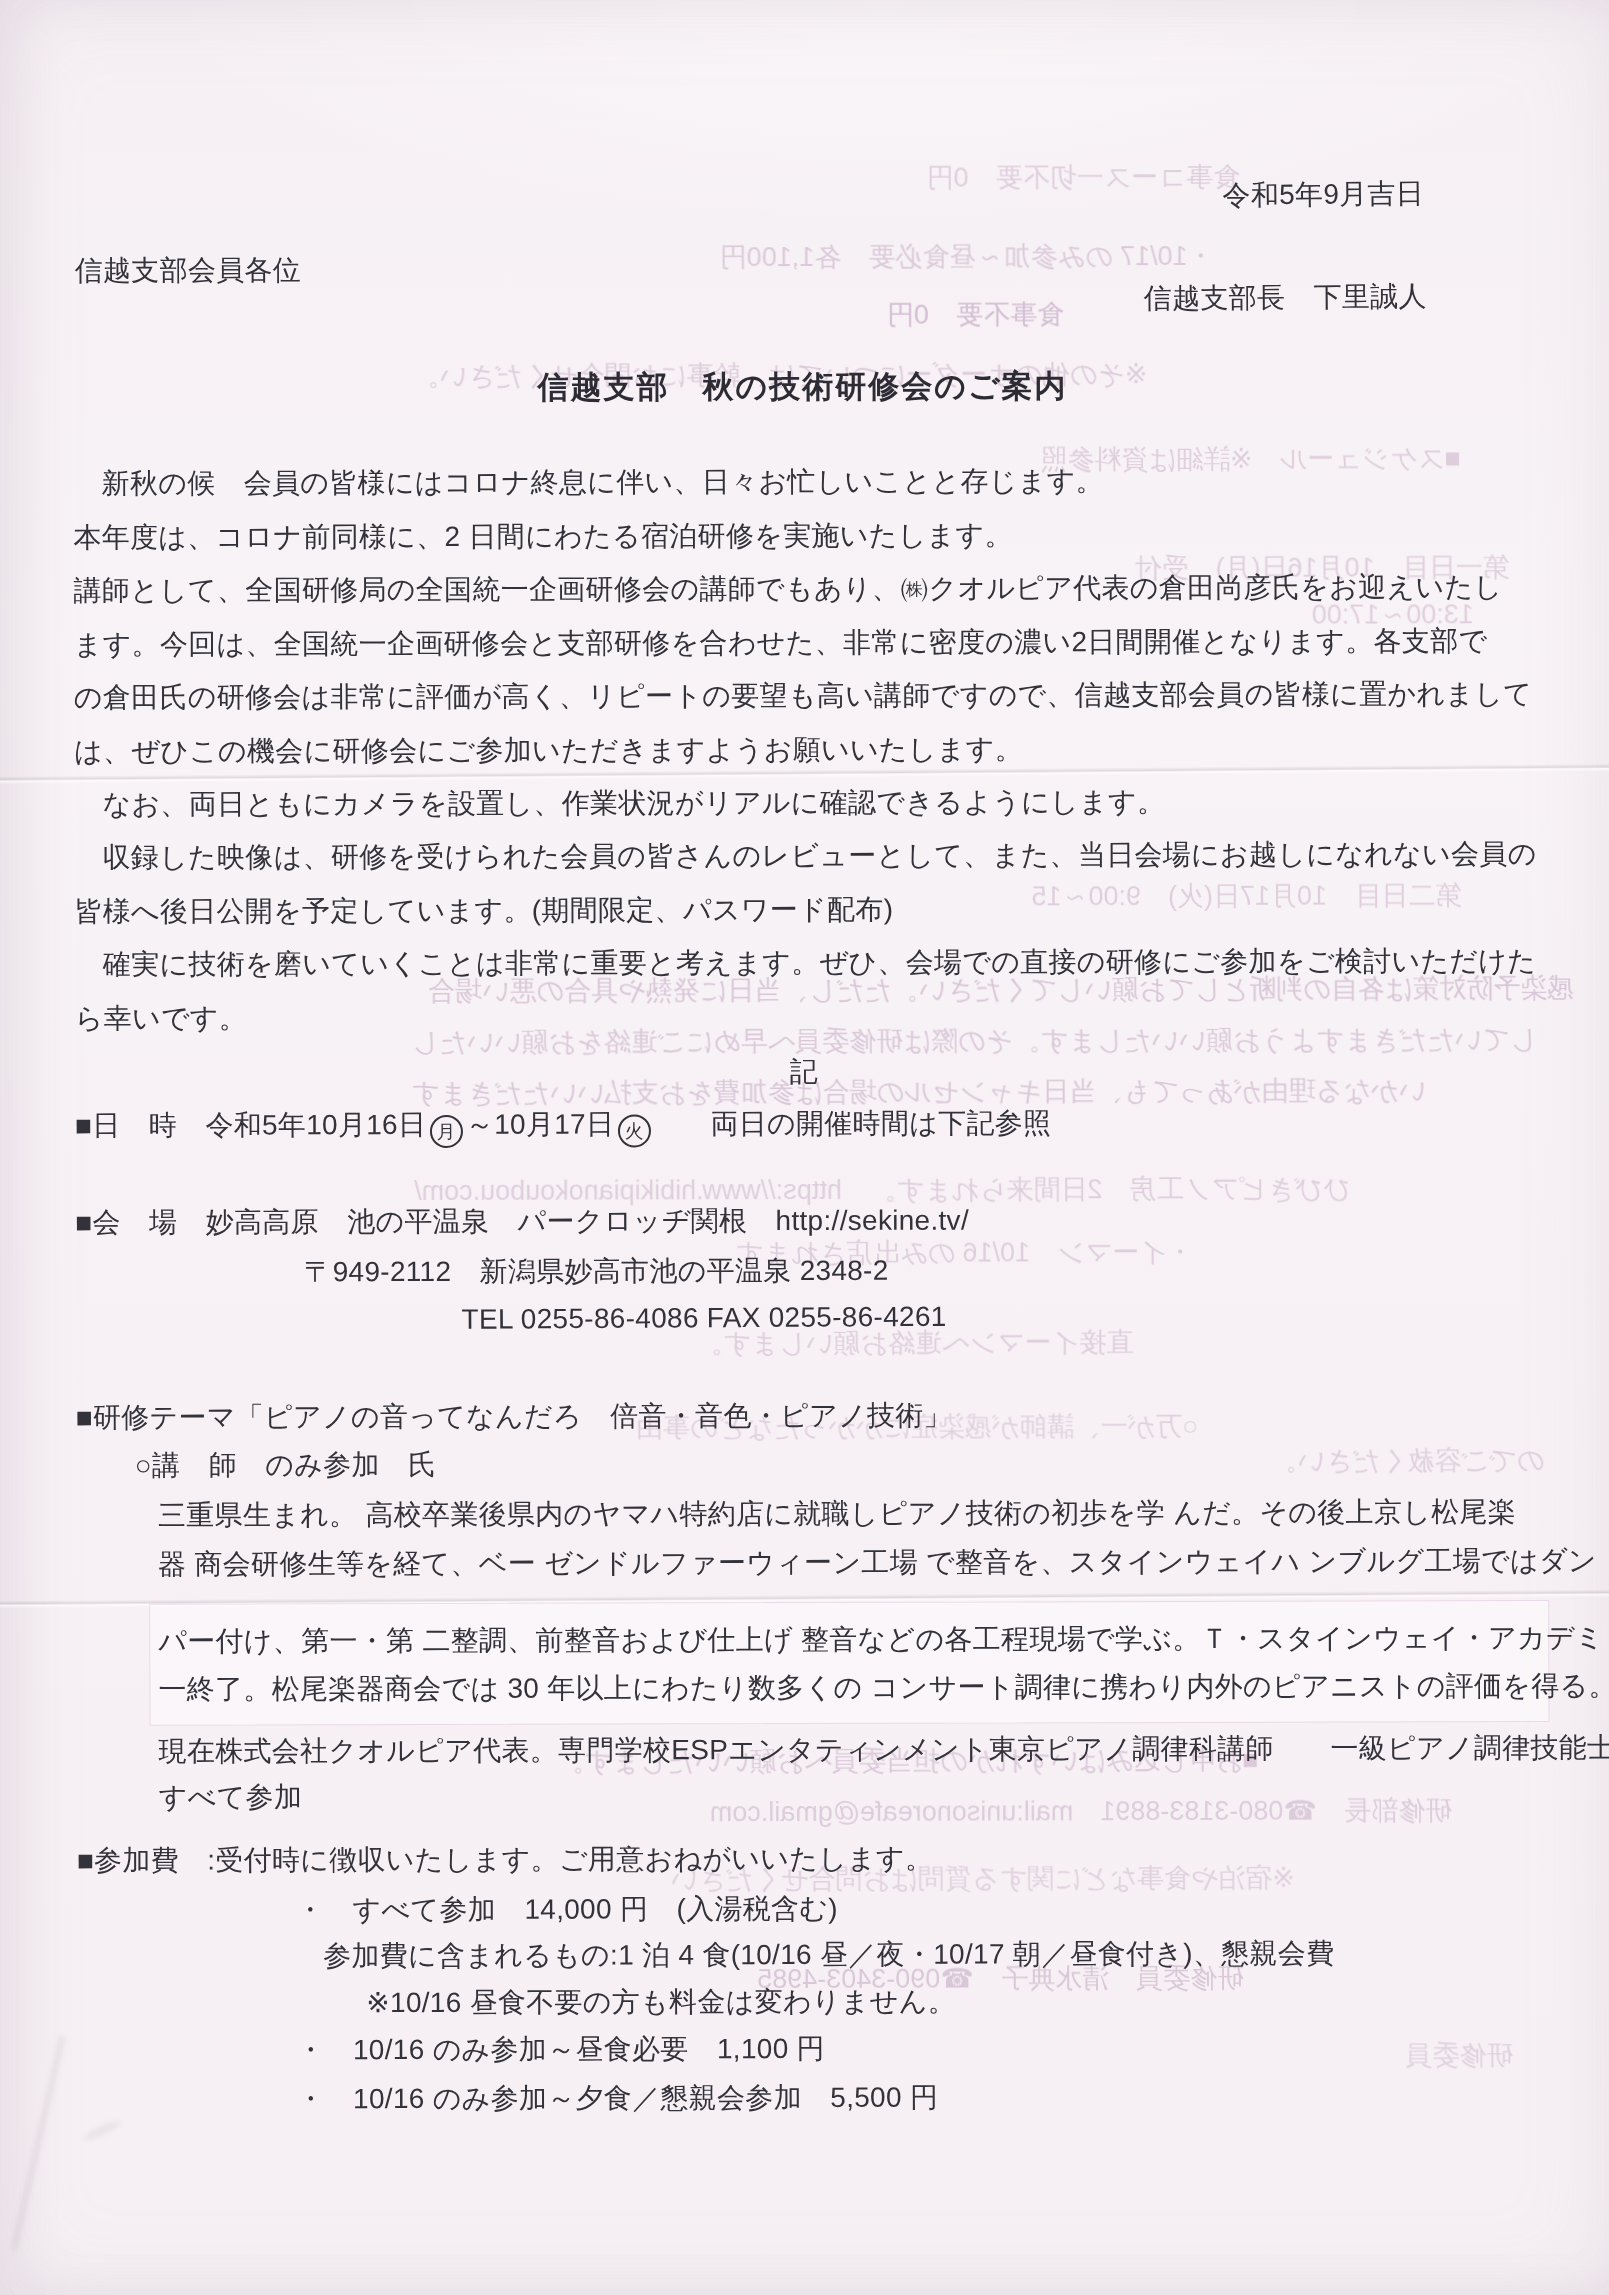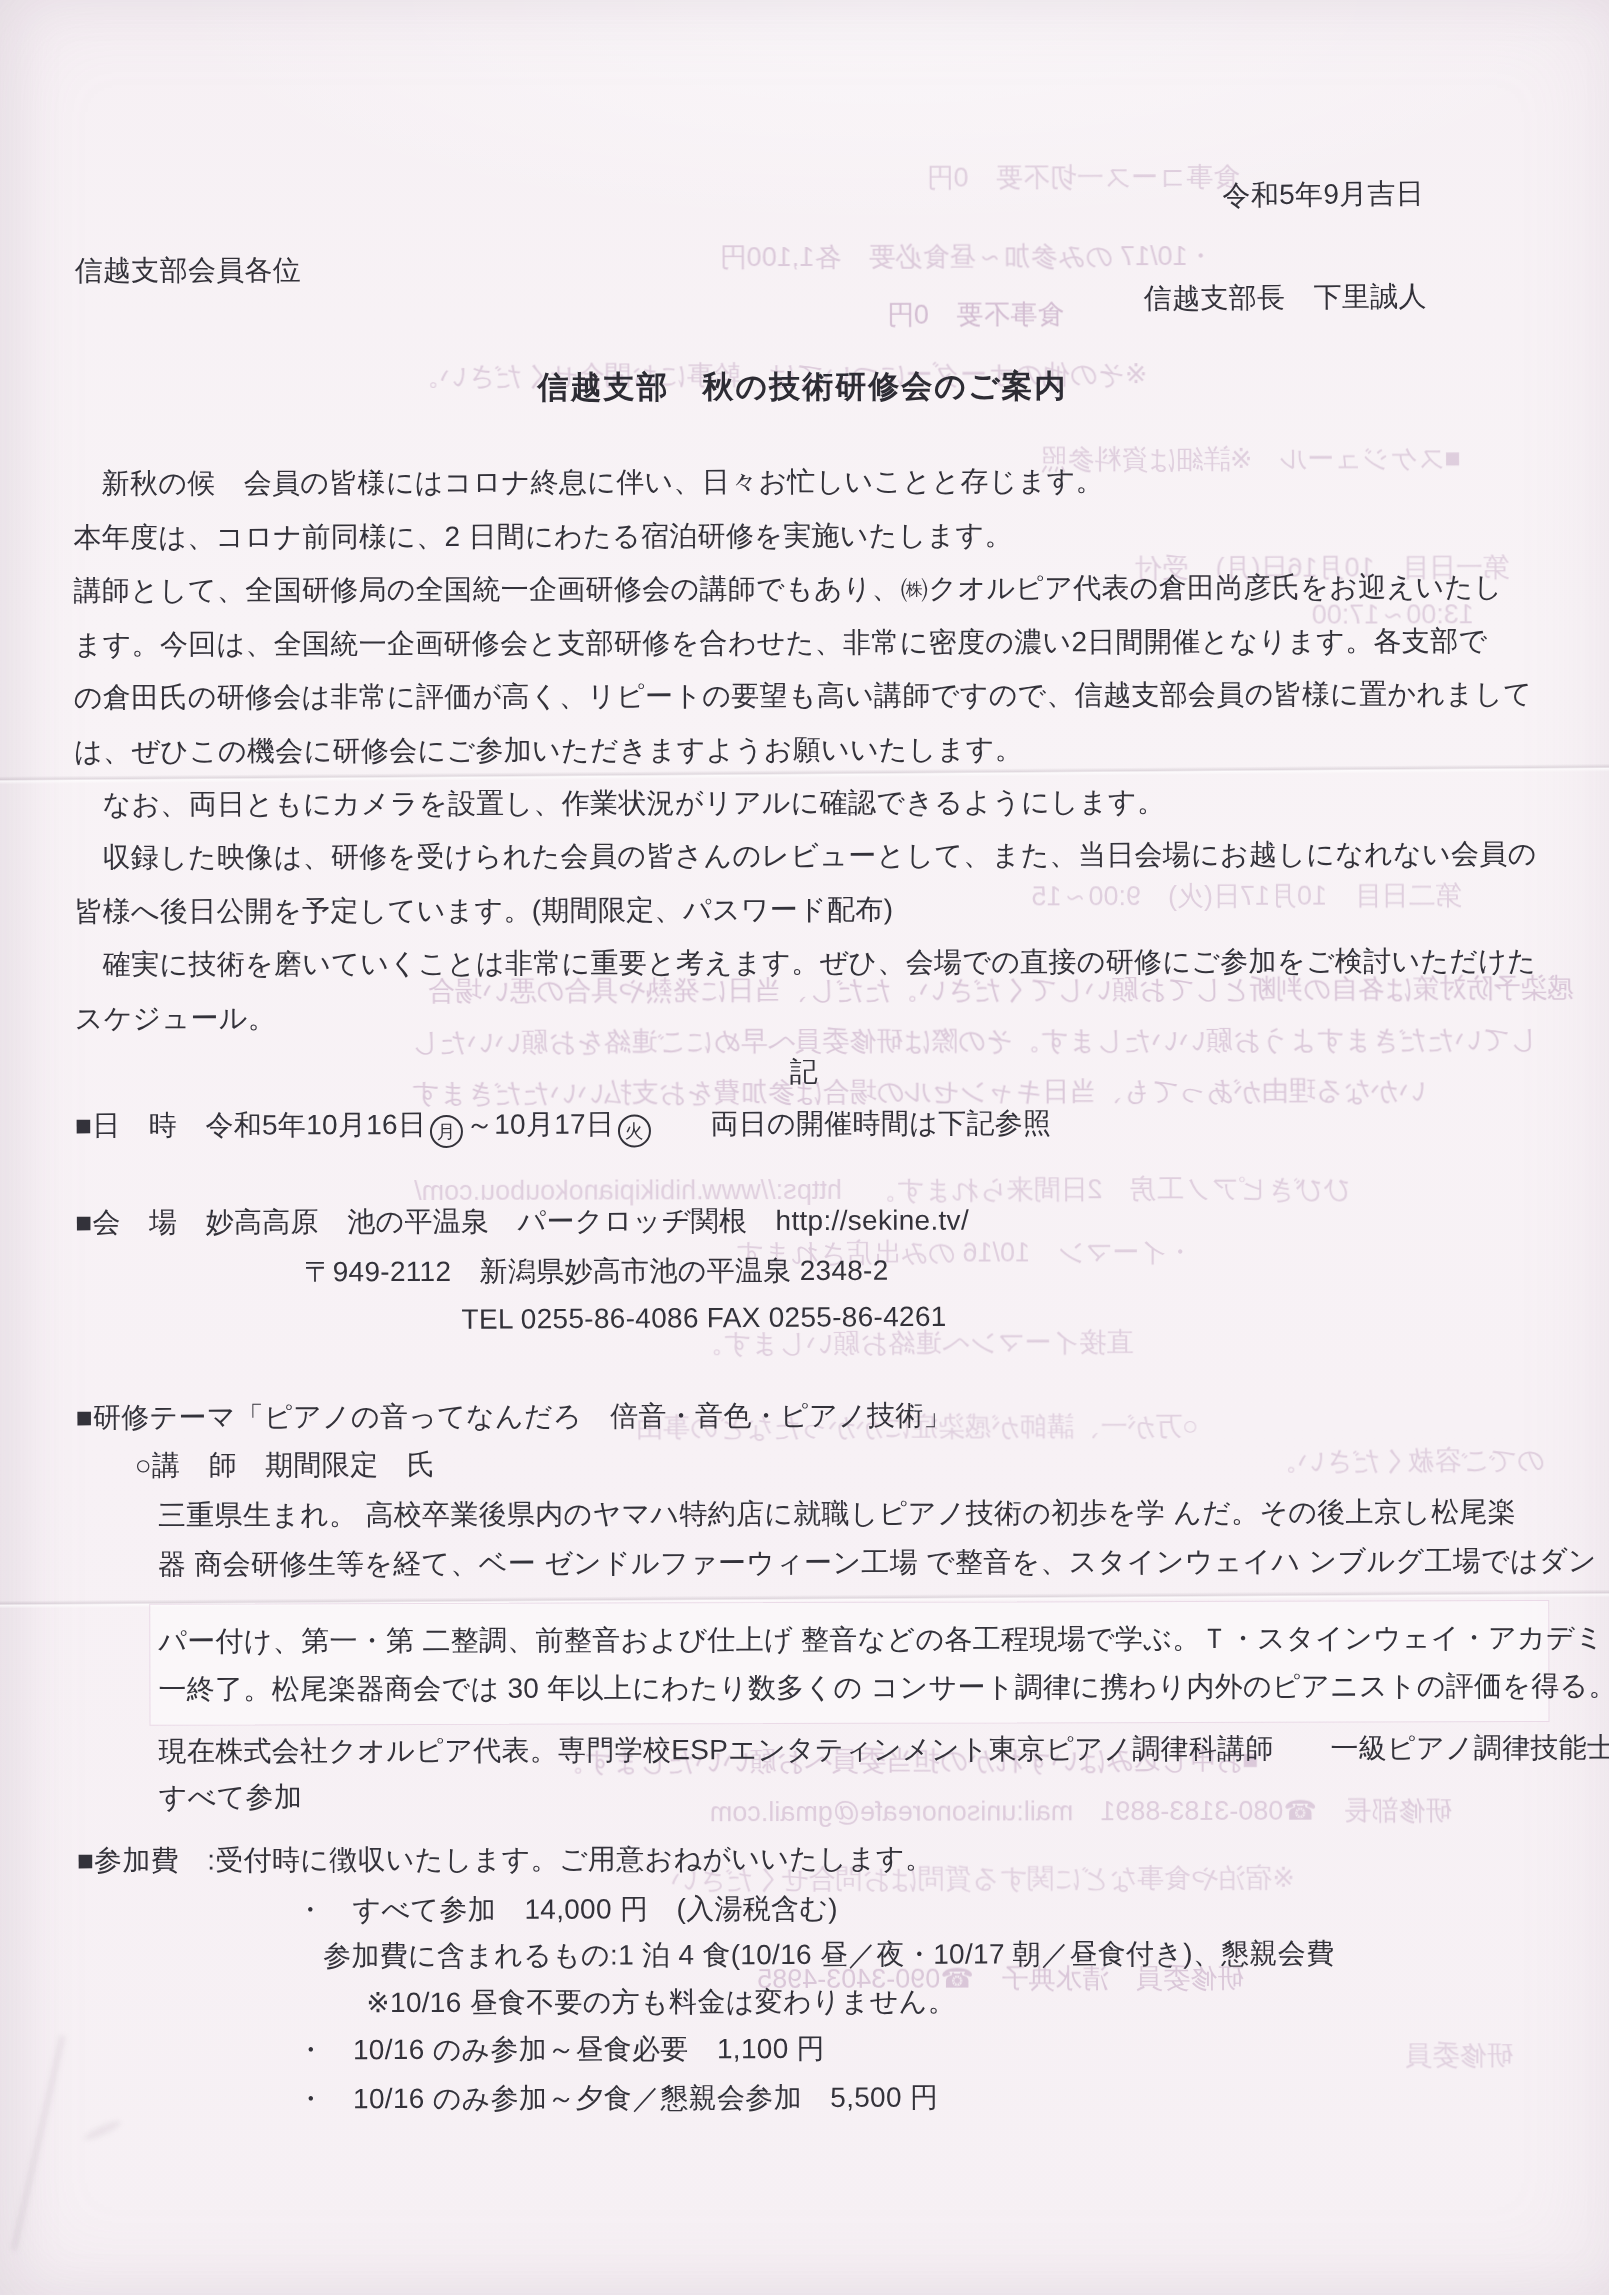--- a/index.html
+++ b/index.html
@@ -93,32 +93,32 @@
     <div class="ln" style="left:75px;top:464px;">　新秋の候　会員の皆様にはコロナ終息に伴い、日々お忙しいことと存じます。</div>
     <div class="ln" style="left:75px;top:518px;">本年度は、コロナ前同様に、2 日間にわたる宿泊研修を実施いたします。</div>
     <div class="ln" style="left:75px;top:571px;">講師として、全国研修局の全国統一企画研修会の講師でもあり、㈱クオルピア代表の倉田尚彦氏をお迎えいたし</div>
     <div class="ln" style="left:75px;top:625px;">ます。今回は、全国統一企画研修会と支部研修を合わせた、非常に密度の濃い2日間開催となります。各支部で</div>
     <div class="ln" style="left:75px;top:678px;">の倉田氏の研修会は非常に評価が高く、リピートの要望も高い講師ですので、信越支部会員の皆様に置かれまして</div>
     <div class="ln" style="left:75px;top:732px;">は、ぜひこの機会に研修会にご参加いただきますようお願いいたします。</div>
     <div class="ln" style="left:75px;top:785px;">　なお、両日ともにカメラを設置し、作業状況がリアルに確認できるようにします。</div>
     <div class="ln" style="left:75px;top:838px;">　収録した映像は、研修を受けられた会員の皆さんのレビューとして、また、当日会場にお越しになれない会員の</div>
     <div class="ln" style="left:75px;top:892px;">皆様へ後日公開を予定しています。(期間限定、パスワード配布)</div>
     <div class="ln" style="left:75px;top:945px;">　確実に技術を磨いていくことは非常に重要と考えます。ぜひ、会場での直接の研修にご参加をご検討いただけた</div>
-    <div class="ln" style="left:75px;top:999px;">スケジュール。</div>
+    <div class="ln" style="left:75px;top:999px;">ら幸いです。</div>
 
     <div class="ln" style="left:50%;transform:translateX(-50%);top:1054px;letter-spacing:1.3px;">記</div>
 
     <div class="ln" style="left:75px;top:1106px;"><span>■日　時　令和5年10月16日</span><span class="circled">月</span><span>～10月17日</span><span class="circled">火</span><span>　　両日の開催時間は下記参照</span></div>
 
     <div class="ln" style="left:75px;top:1203px;">■会　場　妙高高原　池の平温泉　パークロッヂ関根　http://sekine.tv/</div>
     <div class="ln" style="left:304px;top:1253px;">〒949-2112　新潟県妙高市池の平温泉 2348-2</div>
     <div class="ln" style="left:461px;top:1300px;transform:rotate(-0.2deg);">TEL 0255-86-4086 FAX 0255-86-4261</div>
 
     <div class="ln" style="left:75px;top:1398px;">■研修テーマ「ピアノの音ってなんだろ　倍音・音色・ピアノ技術」</div>
-    <div class="ln" style="left:134px;top:1446px;">○講　師　期間限定　氏</div>
+    <div class="ln" style="left:134px;top:1446px;">○講　師　のみ参加　氏</div>
 
     <div class="bio-box" style="left:148px;top:1602px;width:1398px;height:120px;"></div>
     <div class="ln" style="left:157px;top:1496px;">三重県生まれ。 高校卒業後県内のヤマハ特約店に就職しピアノ技術の初歩を学 んだ。その後上京し松尾楽</div>
     <div class="ln" style="left:157px;top:1545px;">器 商会研修生等を経て、ベー ゼンドルファーウィーン工場 で整音を、スタインウェイハ ンブルグ工場ではダン</div>
     <div class="ln" style="left:157px;top:1622px;">パー付け、第一・第 二整調、前整音および仕上げ 整音などの各工程現場で学ぶ。Ｔ・スタインウェイ・アカデミ</div>
     <div class="ln" style="left:157px;top:1670px;">一終了。松尾楽器商会では 30 年以上にわたり数多くの コンサート調律に携わり内外のピアニストの評価を得る。</div>
     <div class="ln" style="left:157px;top:1732px;">現在株式会社クオルピア代表。専門学校ESPエンタティンメント東京ピアノ調律科講師　　一級ピアノ調律技能士</div>
     <div class="ln" style="left:157px;top:1778px;">すべて参加</div>
 
     <div class="ln" style="left:75px;top:1841px;">■参加費　:受付時に徴収いたします。ご用意おねがいいたします。</div>

